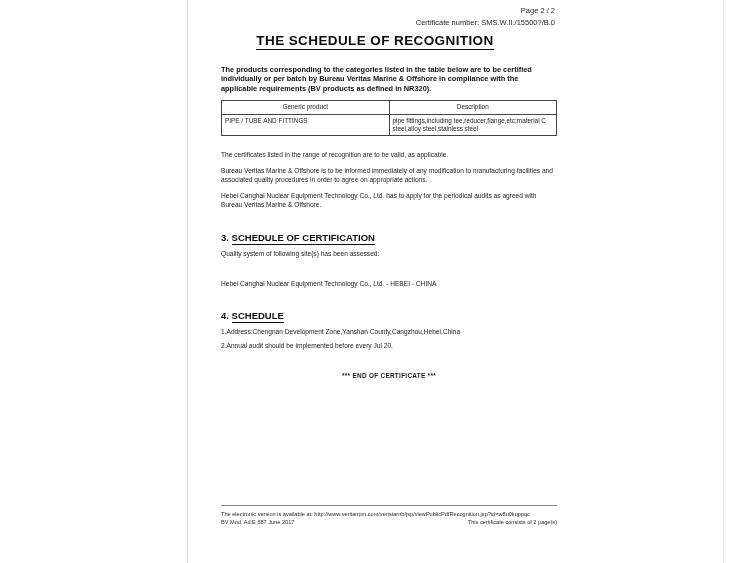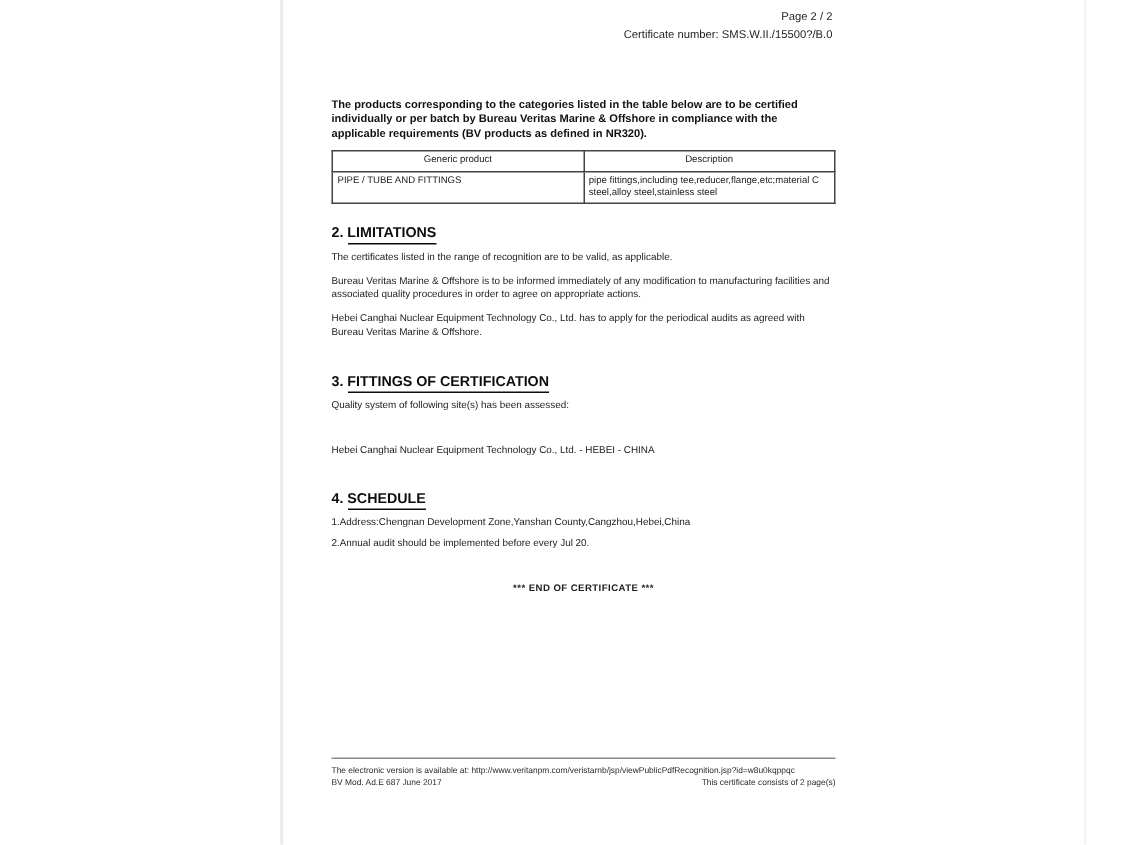--- a/index.html
+++ b/index.html
@@ -161,53 +161,52 @@
 
   <div class="edge-line l1"></div>
   <div class="edge-line l2"></div>
   <div class="edge-line r1"></div>
 
   <div class="header-meta">
     <div>Page 2 / 2</div>
     <div>Certificate number: SMS.W.II./15500?/B.0</div>
   </div>
 
+  <div class="doc-title">
+    <span>THE SCHEDULE OF RECOGNITION</span>
+  </div>
 
   <div class="content">
 
     <p class="bold-para">The products corresponding to the categories listed in the table below are to be certified individually or per batch by Bureau Veritas Marine &amp; Offshore in compliance with the applicable requirements (BV products as defined in NR320).</p>
 
     <table class="schedule">
       <thead>
         <tr>
           <th class="cell-left">Generic product</th>
           <th>Description</th>
         </tr>
       </thead>
       <tbody>
         <tr class="body-row">
           <td class="cell-left">PIPE / TUBE AND FITTINGS</td>
           <td>pipe fittings,including tee,reducer,flange,etc;material C steel,alloy steel,stainless steel</td>
         </tr>
       </tbody>
     </table>
 
-    <div class="sec-title">
-      <span class="num">2.</span>
-      <span class="u">LIMITATIONS</span>
-    </div>
     <p class="para">The certificates listed in the range of recognition are to be valid, as applicable.</p>
     <p class="para">Bureau Veritas Marine &amp; Offshore is to be informed immediately of any modification to manufacturing facilities and associated quality procedures in order to agree on appropriate actions.</p>
     <p class="para">Hebei Canghai Nuclear Equipment Technology Co., Ltd. has to apply for the periodical audits as agreed with Bureau Veritas Marine &amp; Offshore.</p>
 
     <div class="gap-2"></div>
 
     <div class="sec-title">
       <span class="num">3.</span>
-      <span class="u">FITTINGS OF CERTIFICATION</span>
+      <span class="u">SCHEDULE OF CERTIFICATION</span>
     </div>
     <p class="para">Quality system of following site(s) has been assessed:</p>
     <div class="gap-1"></div>
     <p class="para">Hebei Canghai Nuclear Equipment Technology Co., Ltd. - HEBEI - CHINA</p>
 
     <div class="gap-3"></div>
 
     <div class="sec-title">
       <span class="num">4.</span>
       <span class="u">SCHEDULE</span>

